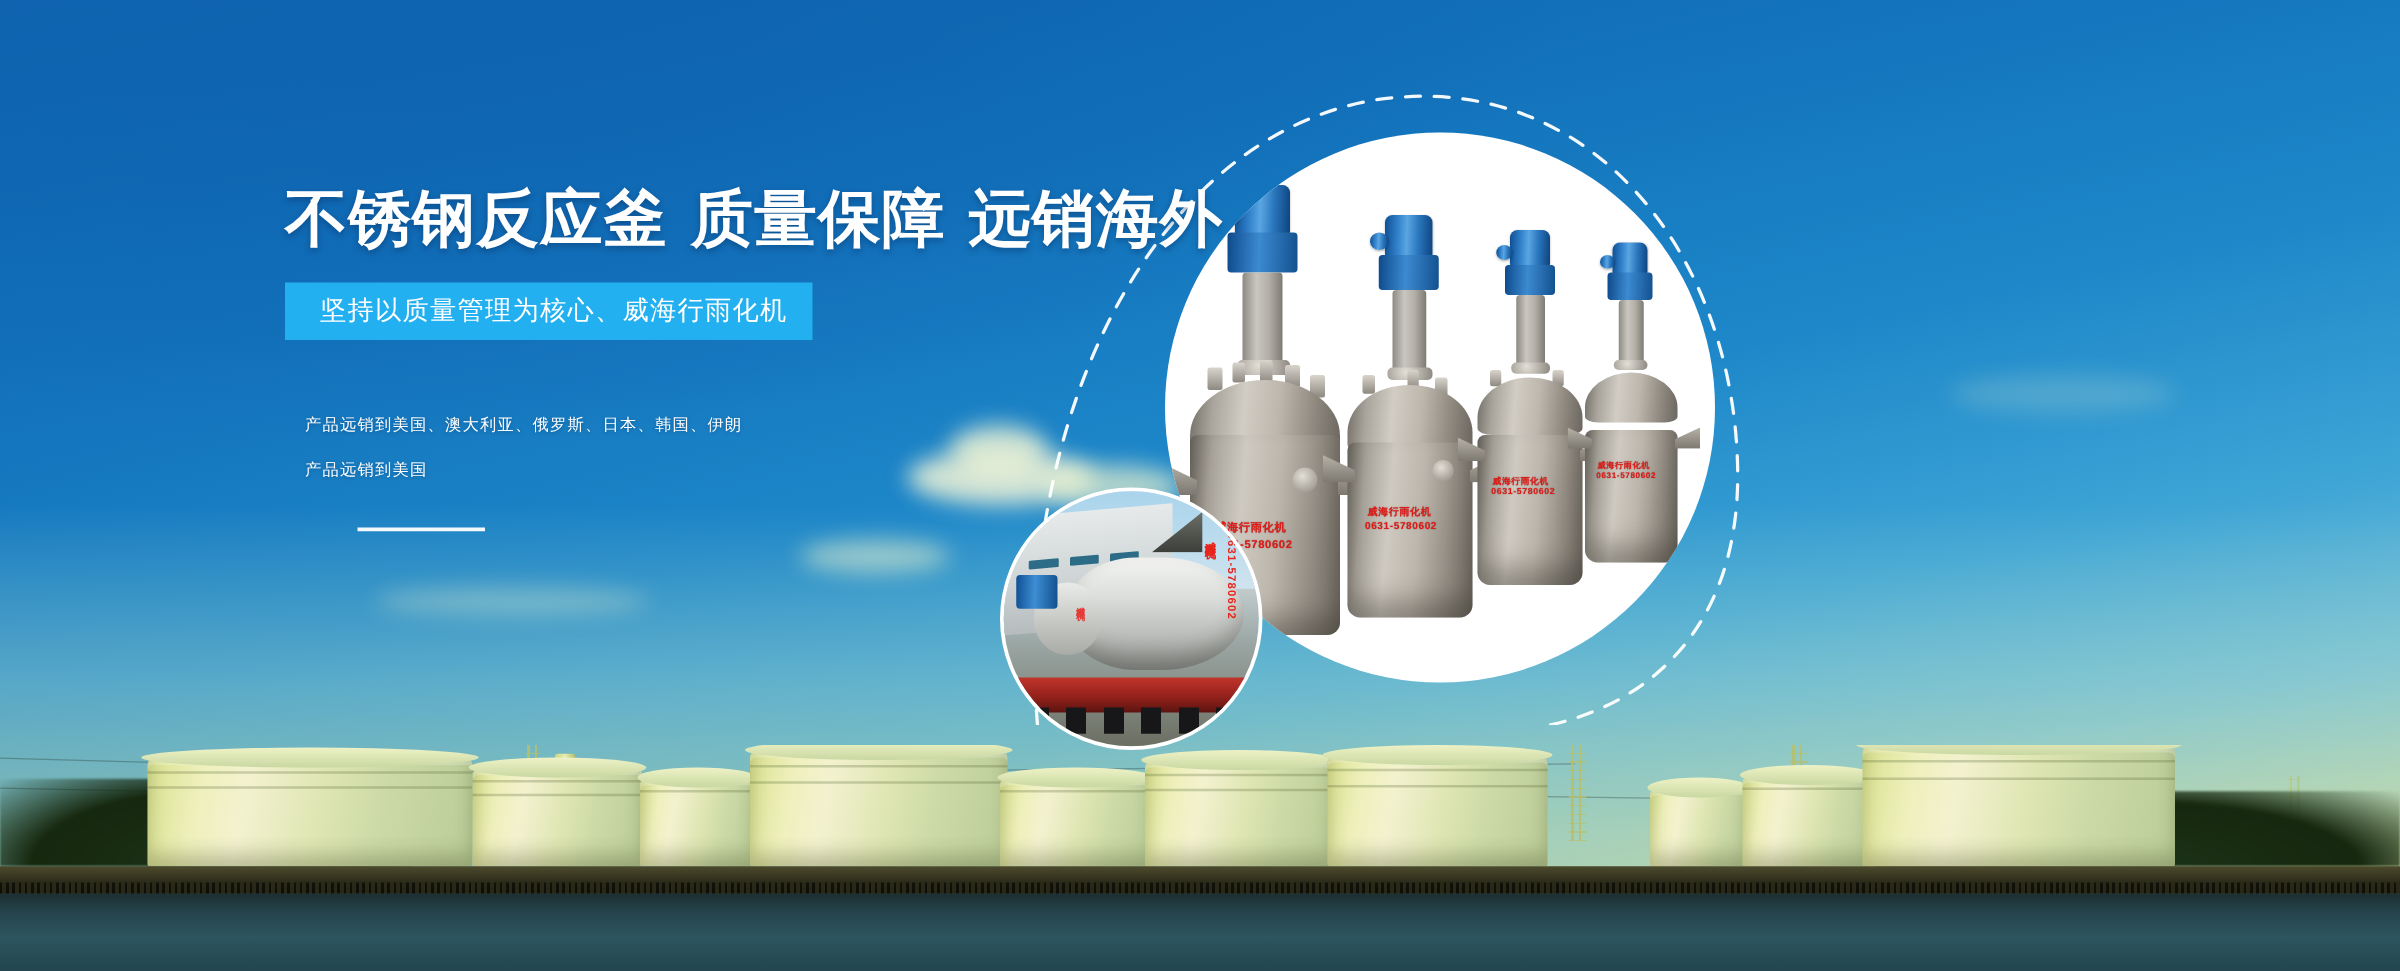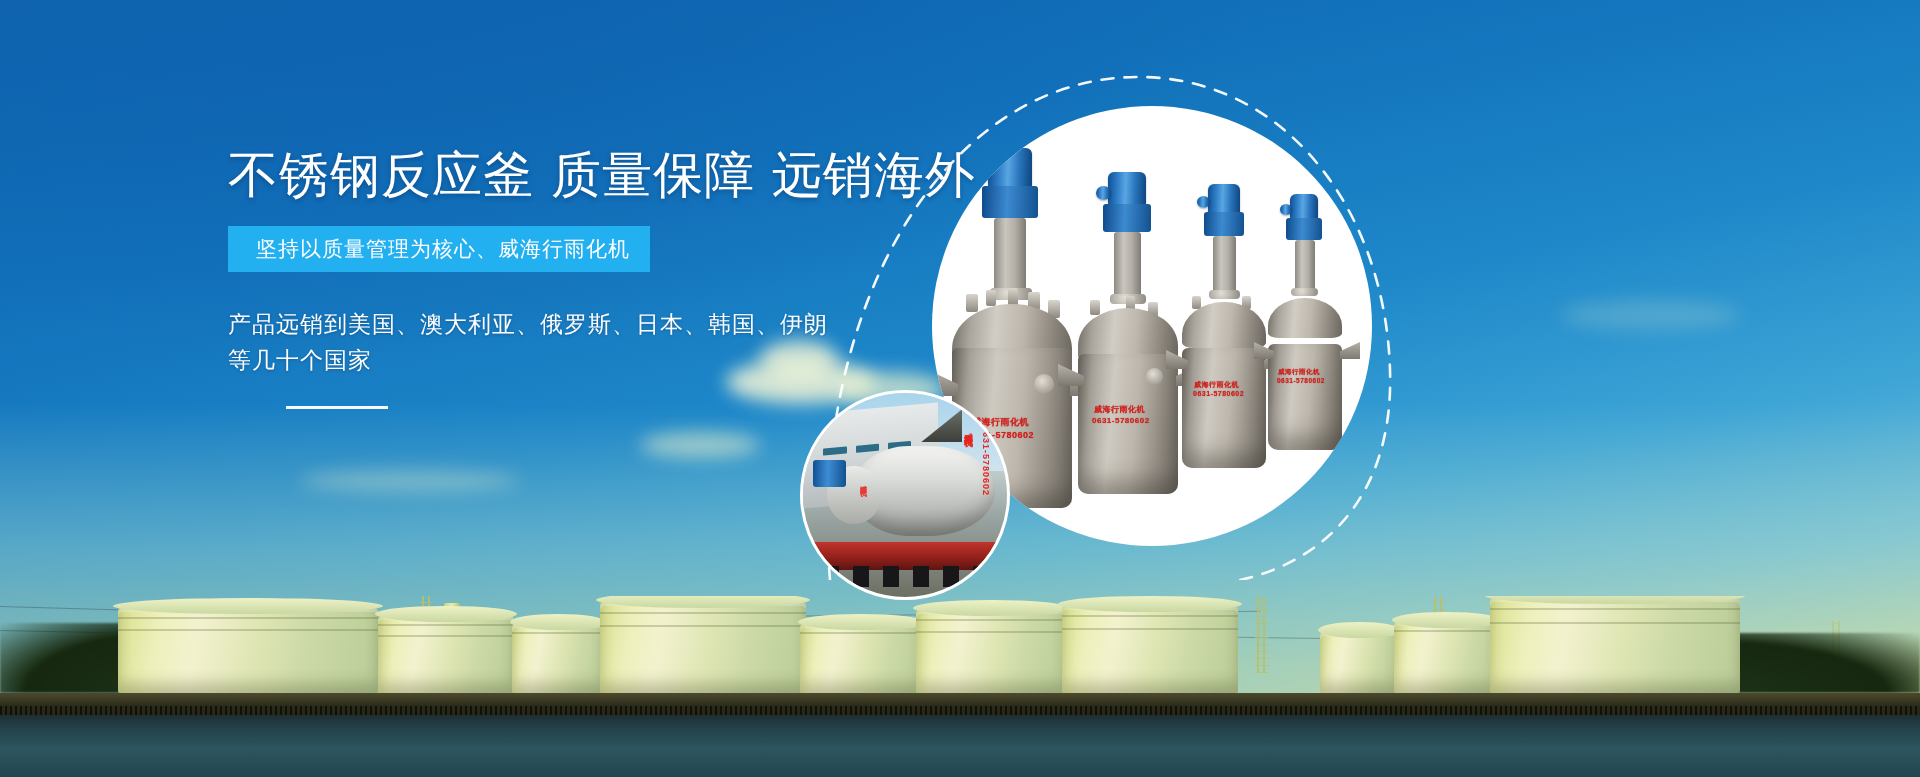--- a/index.html
+++ b/index.html
@@ -158,32 +158,32 @@
   }
   .sc-text{
     position:absolute;color:#e8241d;font-weight:700;
     writing-mode:vertical-rl;white-space:nowrap;letter-spacing:1px;
   }
   
   .arc{position:absolute;left:770px;top:40px;width:640px;height:540px;pointer-events:none;}
   
   .copy{position:absolute;left:228px;top:150px;width:700px;}
   .headline{
-    font-size:50px;line-height:1;font-weight:400;color:#ffffff;
+    font-size:50px;line-height:1;font-weight:700;color:#ffffff;
     letter-spacing:1px;margin:0 0 26px 0;white-space:nowrap;
     text-shadow:0 2px 5px rgba(0,30,70,.35);
     font-family:"DejaVu Sans","Liberation Sans",sans-serif;
   }
   .sub-bar{
     display:inline-block;background:#23b0f0;color:#ffffff;
     font-size:21px;line-height:1;padding:12px 20px 13px 28px;margin:0 0 34px 0;
     letter-spacing:1px;white-space:nowrap;
   }
   .para{
-    font-size:23px;line-height:36px;color:#ffffff;margin:0;letter-spacing:1px;
+    font-size:13px;line-height:36px;color:#ffffff;margin:16px;letter-spacing:1px;
     text-shadow:0 1px 3px rgba(0,30,70,.3);
   }
   .para div{white-space:nowrap;}
   .rule{
     margin-top:28px;width:102px;height:3px;background:#ffffff;opacity:.95;
     margin-left:58px;
   }
 </style>
 </head>
 <body>
@@ -350,18 +350,18 @@
     <div class="sc-text" style="right:16%;top:16%;font-size:9px;">威海行雨化机</div>
     <div class="sc-text" style="right:8%;top:16%;font-size:9px;">0631-5780602</div>
     <div class="sc-text" style="left:27%;top:42%;font-size:7px;opacity:.85;">威海行雨化机</div>
   </div>
 
   <div class="copy">
     <h1 class="headline">不锈钢反应釜 质量保障 远销海外</h1>
     <div class="sub-bar">坚持以质量管理为核心、威海行雨化机</div>
     <div class="para">
       <div>产品远销到美国、澳大利亚、俄罗斯、日本、韩国、伊朗</div>
-      <div>等几十个国家</div>
+      <div>产品远销到美国</div>
     </div>
     <div class="rule"></div>
   </div>
 
 </div>
 
 </body></html>

